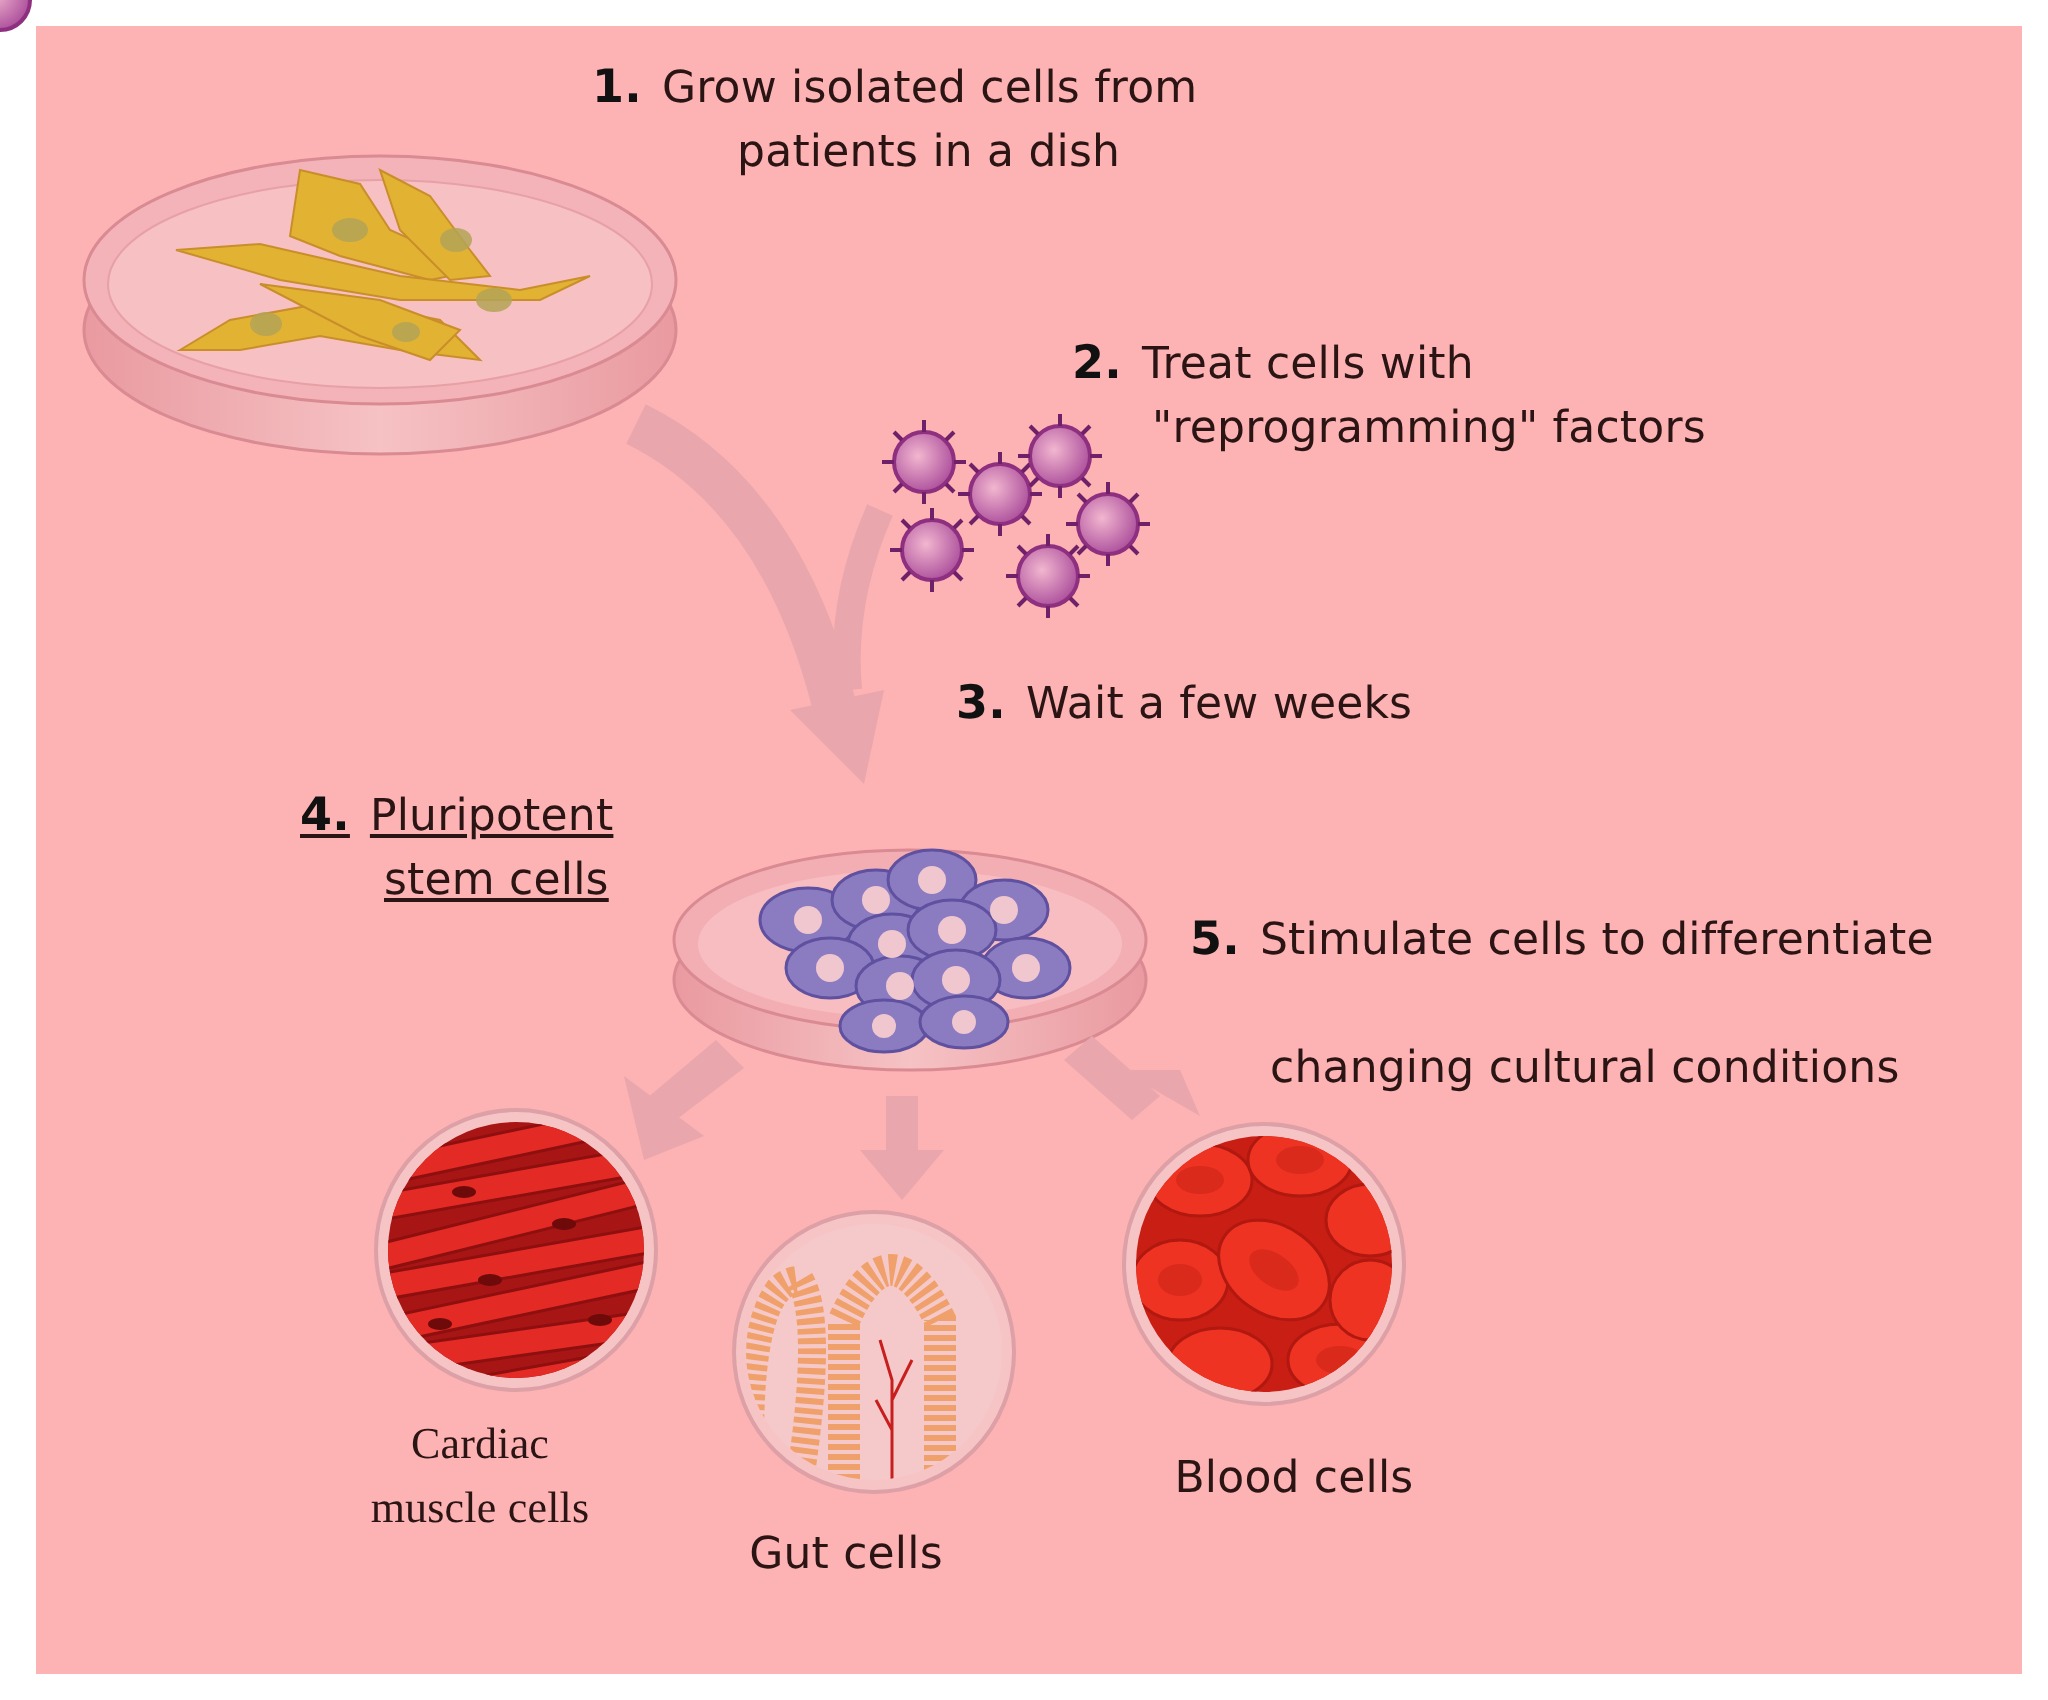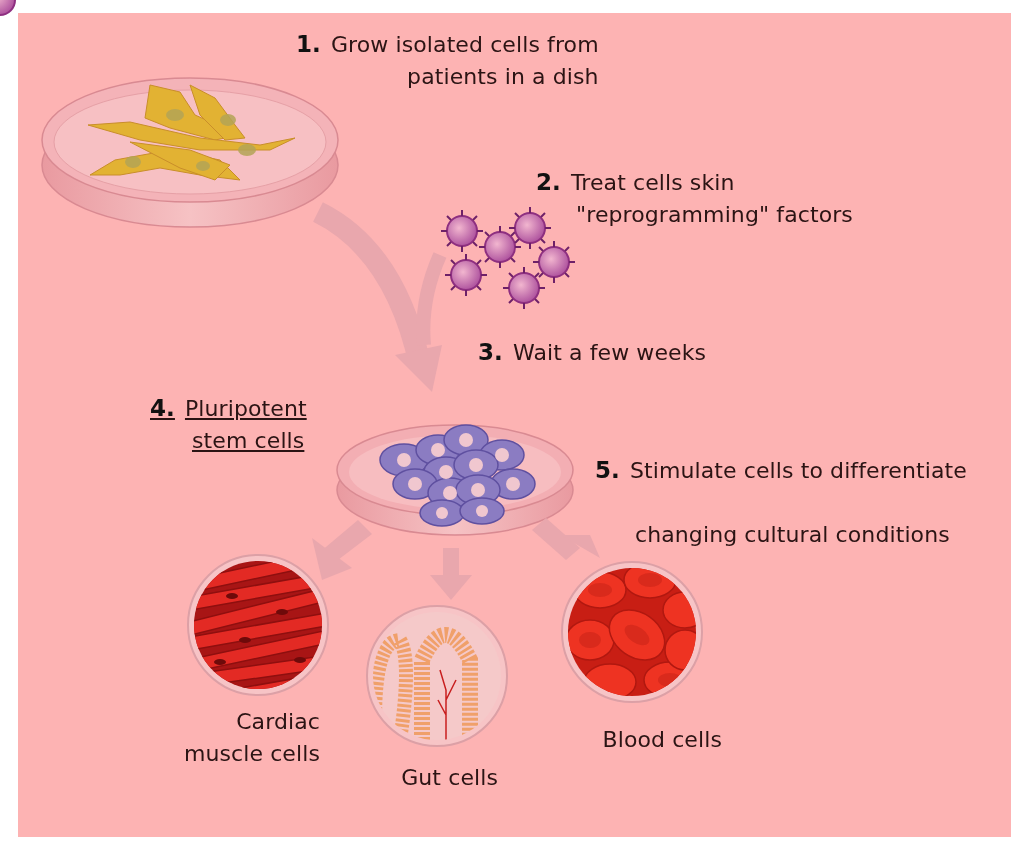--- a/index.html
+++ b/index.html
@@ -1,21 +1,21 @@
 <!DOCTYPE html>
 <html><head>
 <meta charset="utf-8">
 <style>
   html, body { margin: 0; padding: 0; background: #ffffff; }
   body { width: 1024px; height: 850px; position: relative; overflow: hidden; font-family: "DejaVu Sans", sans-serif; }
   .panel { position: absolute; left: 18px; top: 13px; width: 993px; height: 824px; background: #fdb3b3; }
   .art { position: absolute; left: 0; top: 0; width: 1024px; height: 850px; }
   .label { position: absolute; color: #2b1414; font-size: 22px; line-height: 32px; letter-spacing: 0.1px; white-space: nowrap; }
   .num { font-weight: bold; color: #111; font-size: 23px; margin-right: 10px; }
-  .center { text-align: right; }
+  .center { text-align: center; }
 </style>
 </head>
 <body>
 
 <div class="panel"></div>
 
 <svg class="art" viewBox="0 0 1024 850">
   <defs>
     <linearGradient id="dishRim" x1="0" y1="0" x2="1" y2="0">
       <stop offset="0" stop-color="#e99aa0"></stop>
@@ -255,40 +255,40 @@
     </g>
   </g>
 </svg>
 
 <div class="label center" style="left:296px; top:28px;">
   <span class="num">1.</span><span>Grow isolated cells from</span><br>
   <span style="padding-left:34px">patients in a dish</span><br>
 </div>
 
 <div class="label" style="left:536px; top:166px;">
-  <span class="num">2.</span><span>Treat cells skin</span><br>
+  <span class="num">2.</span><span>Treat cells with</span><br>
   <span style="padding-left:40px">"reprogramming" factors</span>
 </div>
 
 <div class="label" style="left:478px; top:336px;">
   <span class="num">3.</span><span>Wait a few weeks</span>
 </div>
 
 <div class="label" style="left:150px; top:392px;text-decoration:underline;">
   <span class="num">4.</span><span>Pluripotent</span><br>
   <span style="padding-left:42px">stem cells</span>
 </div>
 
 <div class="label" style="left:595px; top:410px;margin-top:44px;">
   <span class="num">5.</span><span>Stimulate cells to differentiate</span><br>
   <br>
   <span style="padding-left:40px">changing cultural conditions</span>
 </div>
 
-<div class="label center" style="left:160px; top:706px; width:160px;">
+<div class="label center" style="left:160px; top:706px; width:160px;font-family:Liberation Serif, serif;">
   <span>Cardiac</span><br>
   <span>muscle cells</span>
 </div>
 
 <div class="label center" style="left:348px; top:762px; width:150px;">
   <span>Gut cells</span>
 </div>
 
 <div class="label center" style="left:572px; top:724px; width:150px;">
   <span>Blood cells</span>

